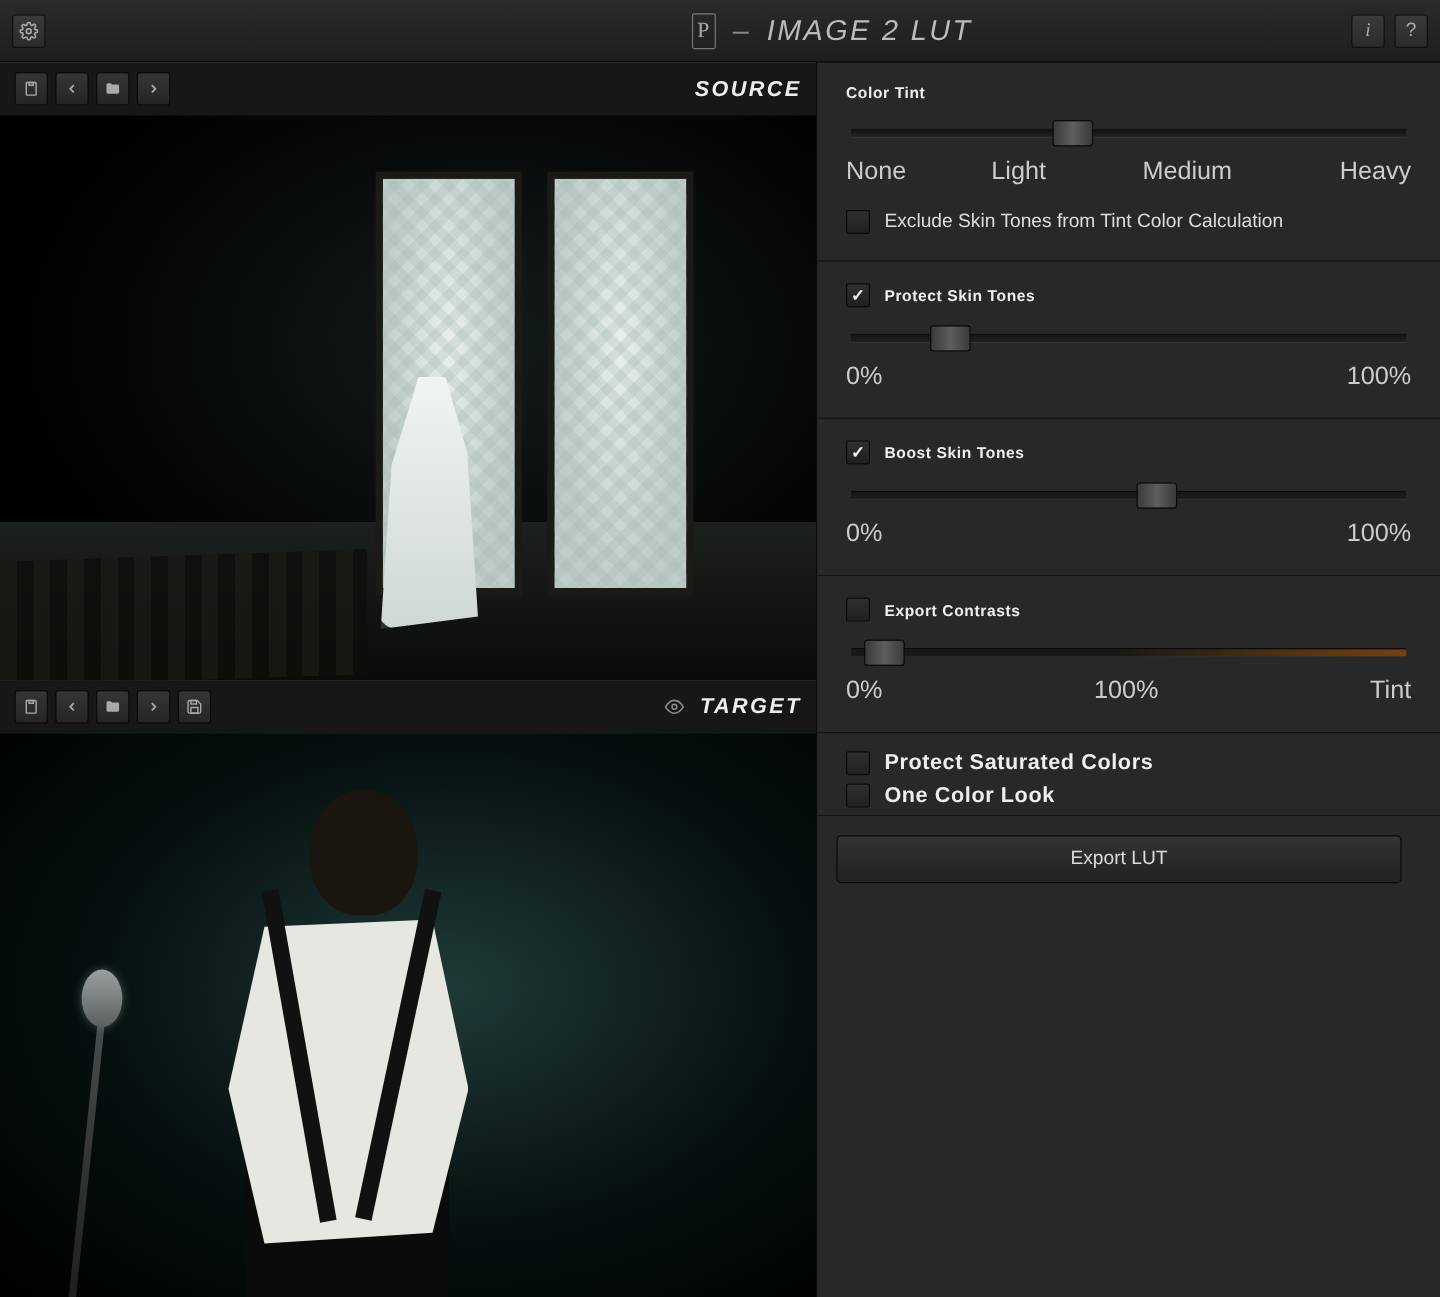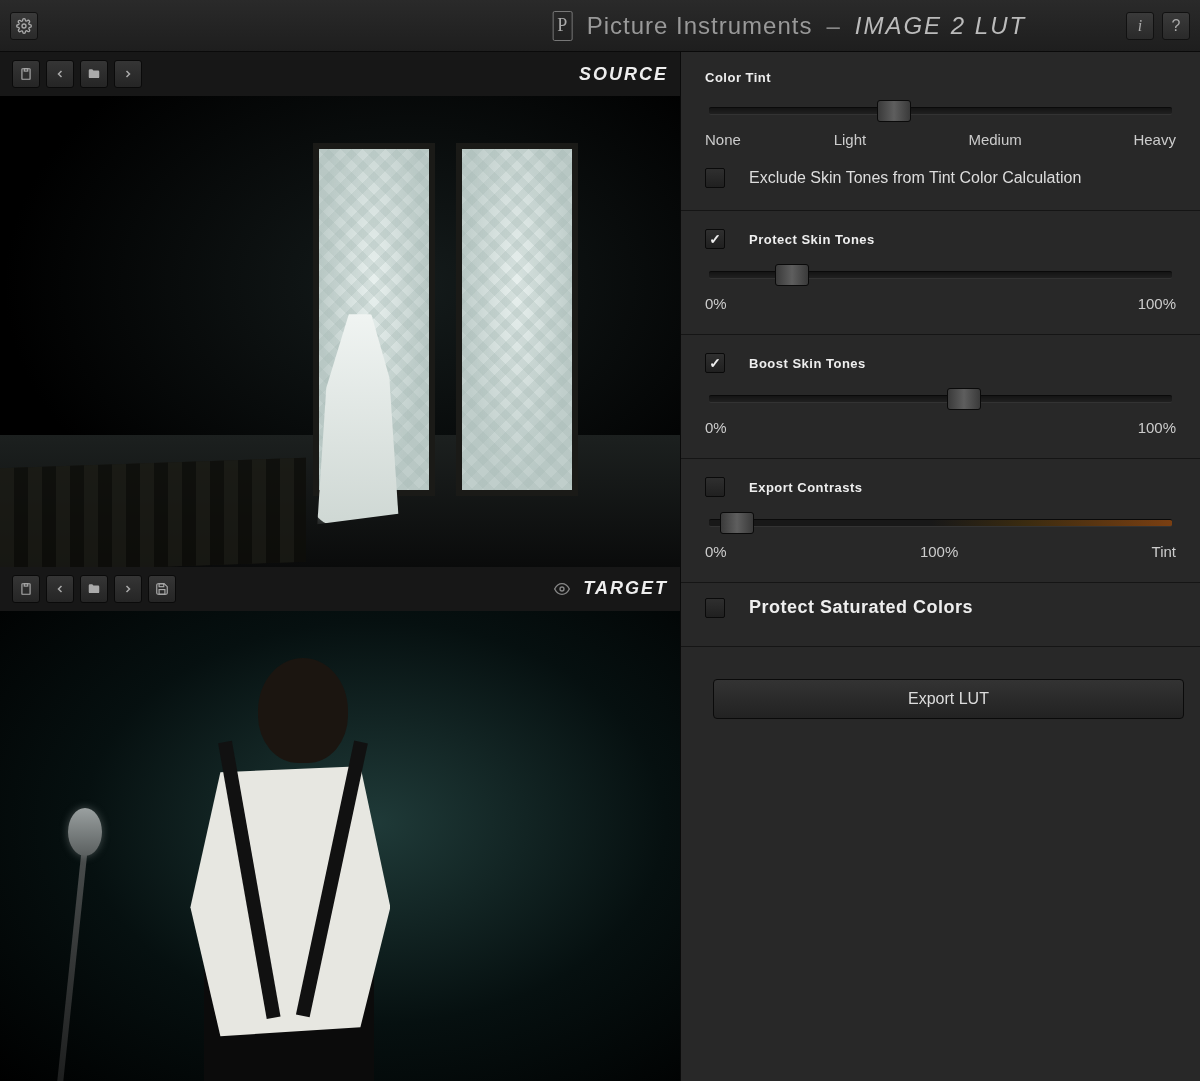--- a/index.html
+++ b/index.html
@@ -146,54 +146,53 @@
   background: linear-gradient(#141414,#202020);
   border-top: 1px solid #0a0a0a; border-bottom: 1px solid #333;
 }
 .slider-thumb {
   position:absolute; top:-7px; width:34px; height:22px;
   background: linear-gradient(90deg,#3a3a3a,#5e5e5e,#3a3a3a);
   border:1px solid #0a0a0a; border-radius:3px;
   transform:translateX(-50%);
   cursor:pointer;
 }
-.slider-labels { display:flex; justify-content:space-between; font-size:15px; color:#ccc; margin-top:12px; }
-.chk-row { display:flex; align-items:center; gap:24px; font-size:16px; color:#ddd; }
+.slider-labels { display:flex; justify-content:space-between; font-size:21px; color:#ccc; margin-top:12px; }
+.chk-row { display:flex; align-items:center; gap:12px; font-size:16px; color:#ddd; }
 .chk {
   width:20px; height:20px; border:1px solid #0a0a0a;
   background:linear-gradient(#2f2f2f,#202020); border-radius:2px;
   display:flex; align-items:center; justify-content:center;
   cursor:pointer; font-size:14px; color:#ddd;
 }
 .chk.checked::after { content:"✓"; color:#eee; font-weight:bold; }
 .sub-chk { margin-top:20px; }
 .contrast-track {
   background: linear-gradient(90deg, #181818 0%, #181818 48%, #3a2b10 68%, #7a3f12 100%);
 }
 .export-btn {
-  margin: 32px; width: calc(100% - 48px); height: 40px;
+  margin: 16px; width: calc(100% - 48px); height: 40px;
   background: linear-gradient(#333,#222);
   border:1px solid #0a0a0a; border-radius:4px;
   color:#ddd; font-size:16px; cursor:pointer;
   display:flex; align-items:center; justify-content:center;
 }
 </style>
 </head>
 <body>
 
 <div class="titlebar">
   <div class="icon-btn">
     <svg width="16" height="16" viewBox="0 0 24 24" fill="none" stroke="#aaa" stroke-width="2">
         <circle cx="12" cy="12" r="3"></circle>
         <path d="M19.4 15a1.7 1.7 0 0 0 .3 1.8l.1.1a2 2 0 1 1-2.8 2.8l-.1-.1a1.7 1.7 0 0 0-1.8-.3 1.7 1.7 0 0 0-1 1.5V21a2 2 0 1 1-4 0v-.1a1.7 1.7 0 0 0-1-1.5 1.7 1.7 0 0 0-1.8.3l-.1.1a2 2 0 1 1-2.8-2.8l.1-.1a1.7 1.7 0 0 0 .3-1.8 1.7 1.7 0 0 0-1.5-1H3a2 2 0 1 1 0-4h.1a1.7 1.7 0 0 0 1.5-1 1.7 1.7 0 0 0-.3-1.8l-.1-.1a2 2 0 1 1 2.8-2.8l.1.1a1.7 1.7 0 0 0 1.8.3H9a1.7 1.7 0 0 0 1-1.5V3a2 2 0 1 1 4 0v.1a1.7 1.7 0 0 0 1 1.5 1.7 1.7 0 0 0 1.8-.3l.1-.1a2 2 0 1 1 2.8 2.8l-.1.1a1.7 1.7 0 0 0-.3 1.8V9a1.7 1.7 0 0 0 1.5 1H21a2 2 0 1 1 0 4h-.1a1.7 1.7 0 0 0-1.5 1z"></path>
       </svg>
   </div>
   <div class="title-wrap">
     <span class="logo">P</span>
-    <span class="brand">Picture Instruments</span>
     <span class="sep">–</span>
     <span class="product">IMAGE 2 LUT</span>
   </div>
   <div class="right-btns">
     <div class="icon-btn">
         <span style="font-family:serif;font-style:italic">i</span>
       </div>
     <div class="icon-btn">
         <span>?</span>
       </div>
@@ -351,24 +350,28 @@
         <div class="slider-track contrast-track"></div>
         <div class="slider-thumb" style="left:6%"></div>
       </div>
       <div class="slider-labels">
         <span>0%</span>
         <span>100%</span>
         <span>Tint</span>
       </div>
     </div>
 
-    <div class="section" style="padding-top:14px;padding-bottom:22px">
+    <div class="section" style="padding-top:14px;padding-bottom:6px">
       <div class="chk-row" style="margin-bottom:6px">
         <div class="chk"></div>
         <span class="section-title" style="margin:0;font-size:18px">Protect Saturated Colors</span>
       </div>
+      <div class="chk-row">
+        <div class="chk"></div>
+        <span class="section-title" style="margin:0;font-size:18px">One Color Look</span>
+      </div>
     </div>
 
     <div class="export-btn">
       <span>Export LUT</span>
     </div>
   </div>
 </div>
 
 </body></html>

